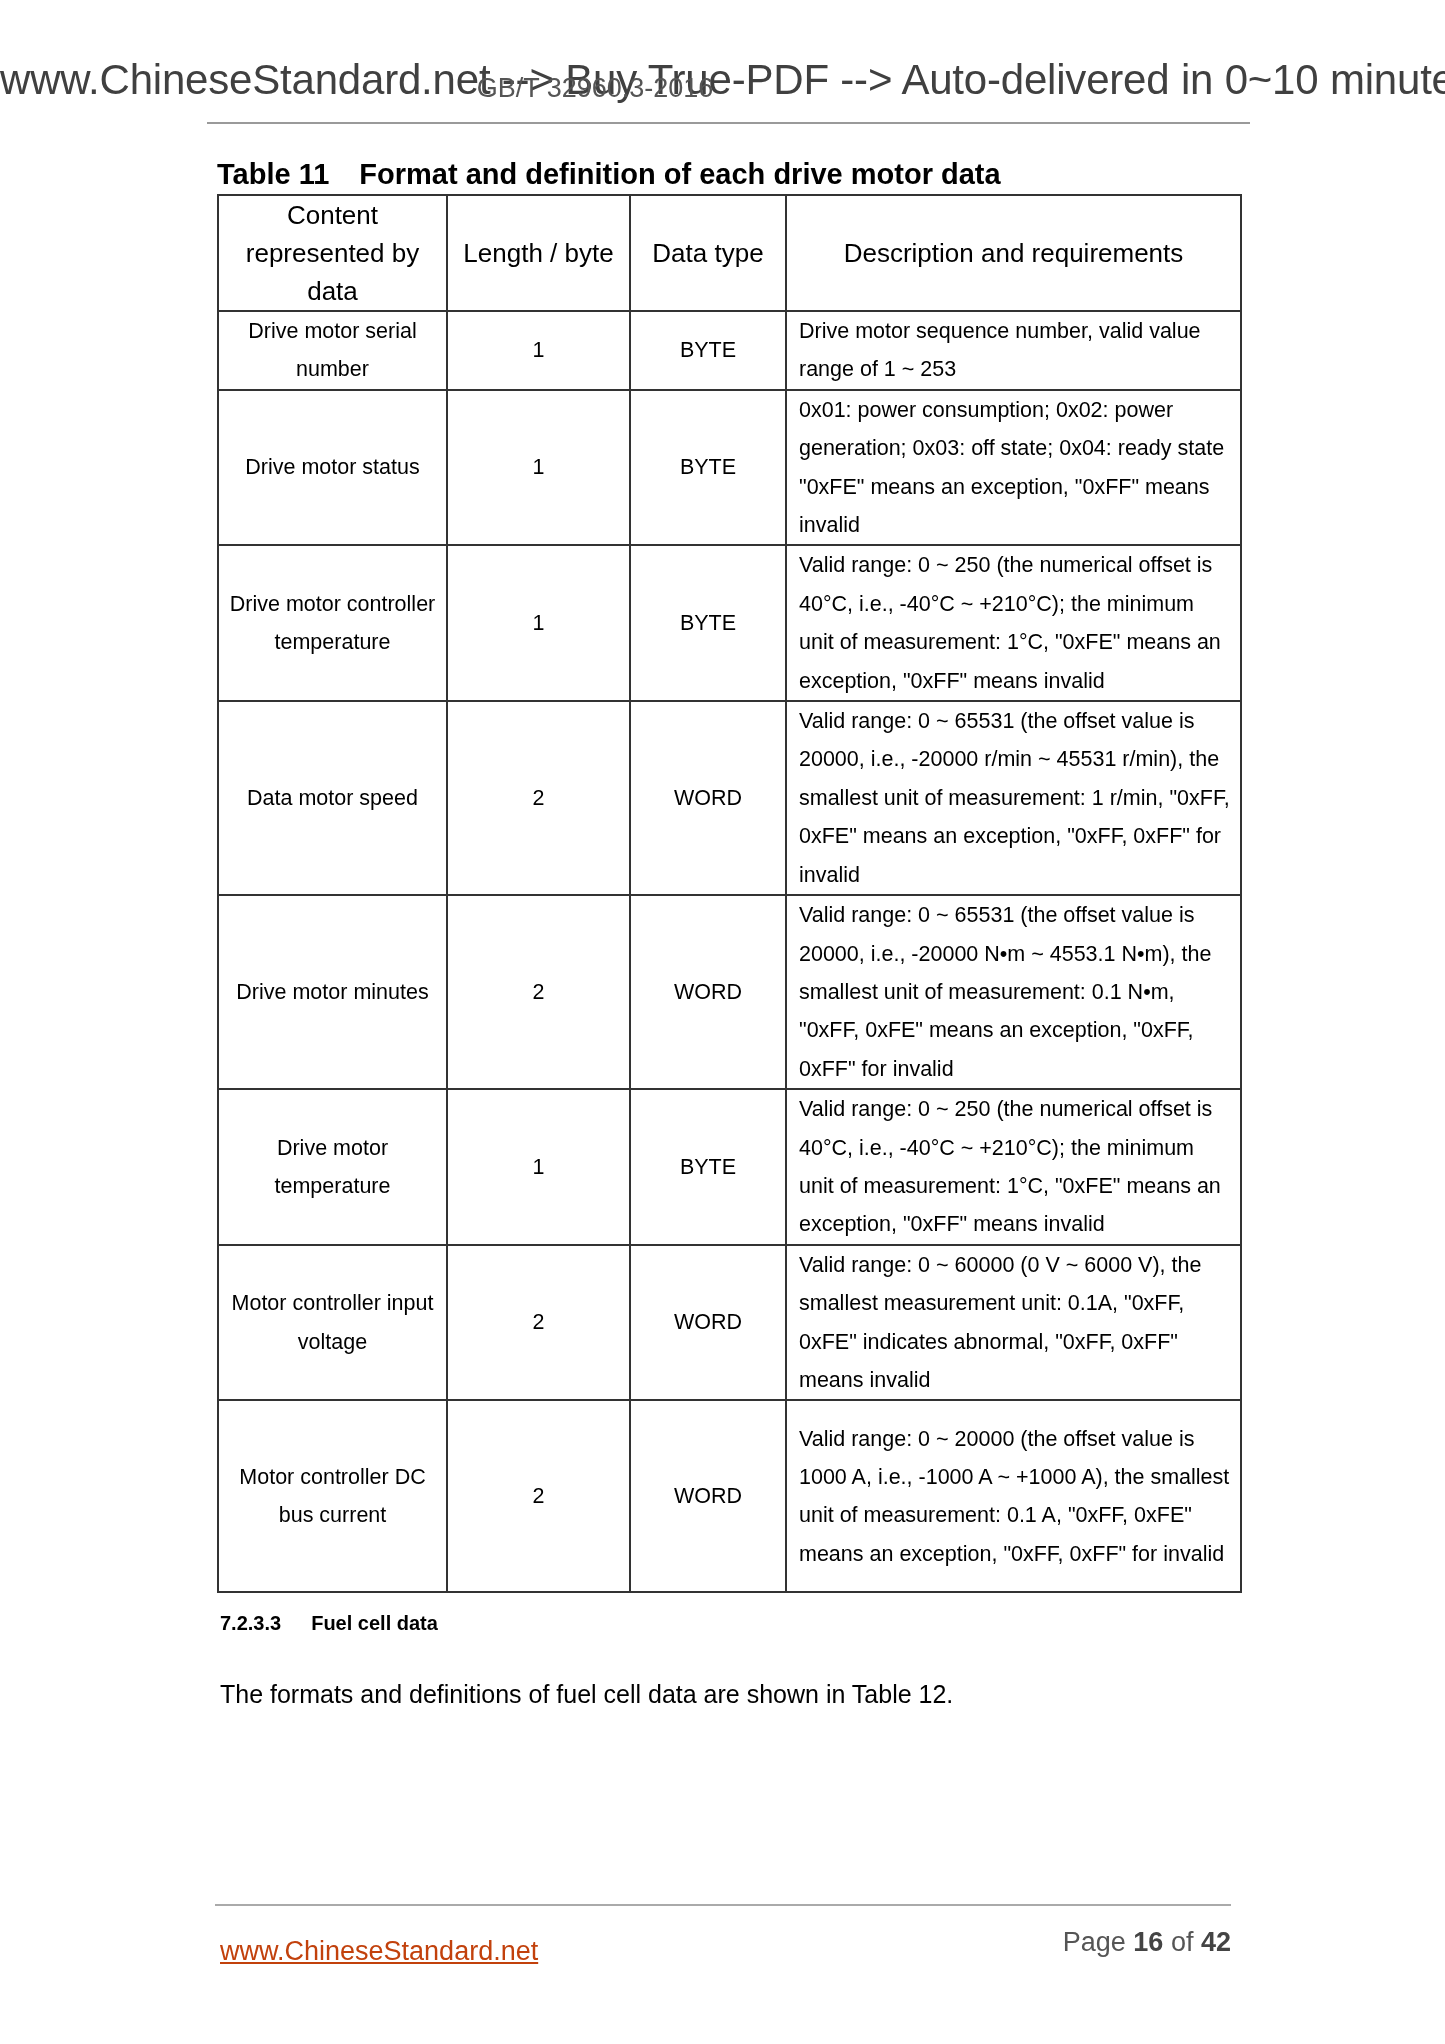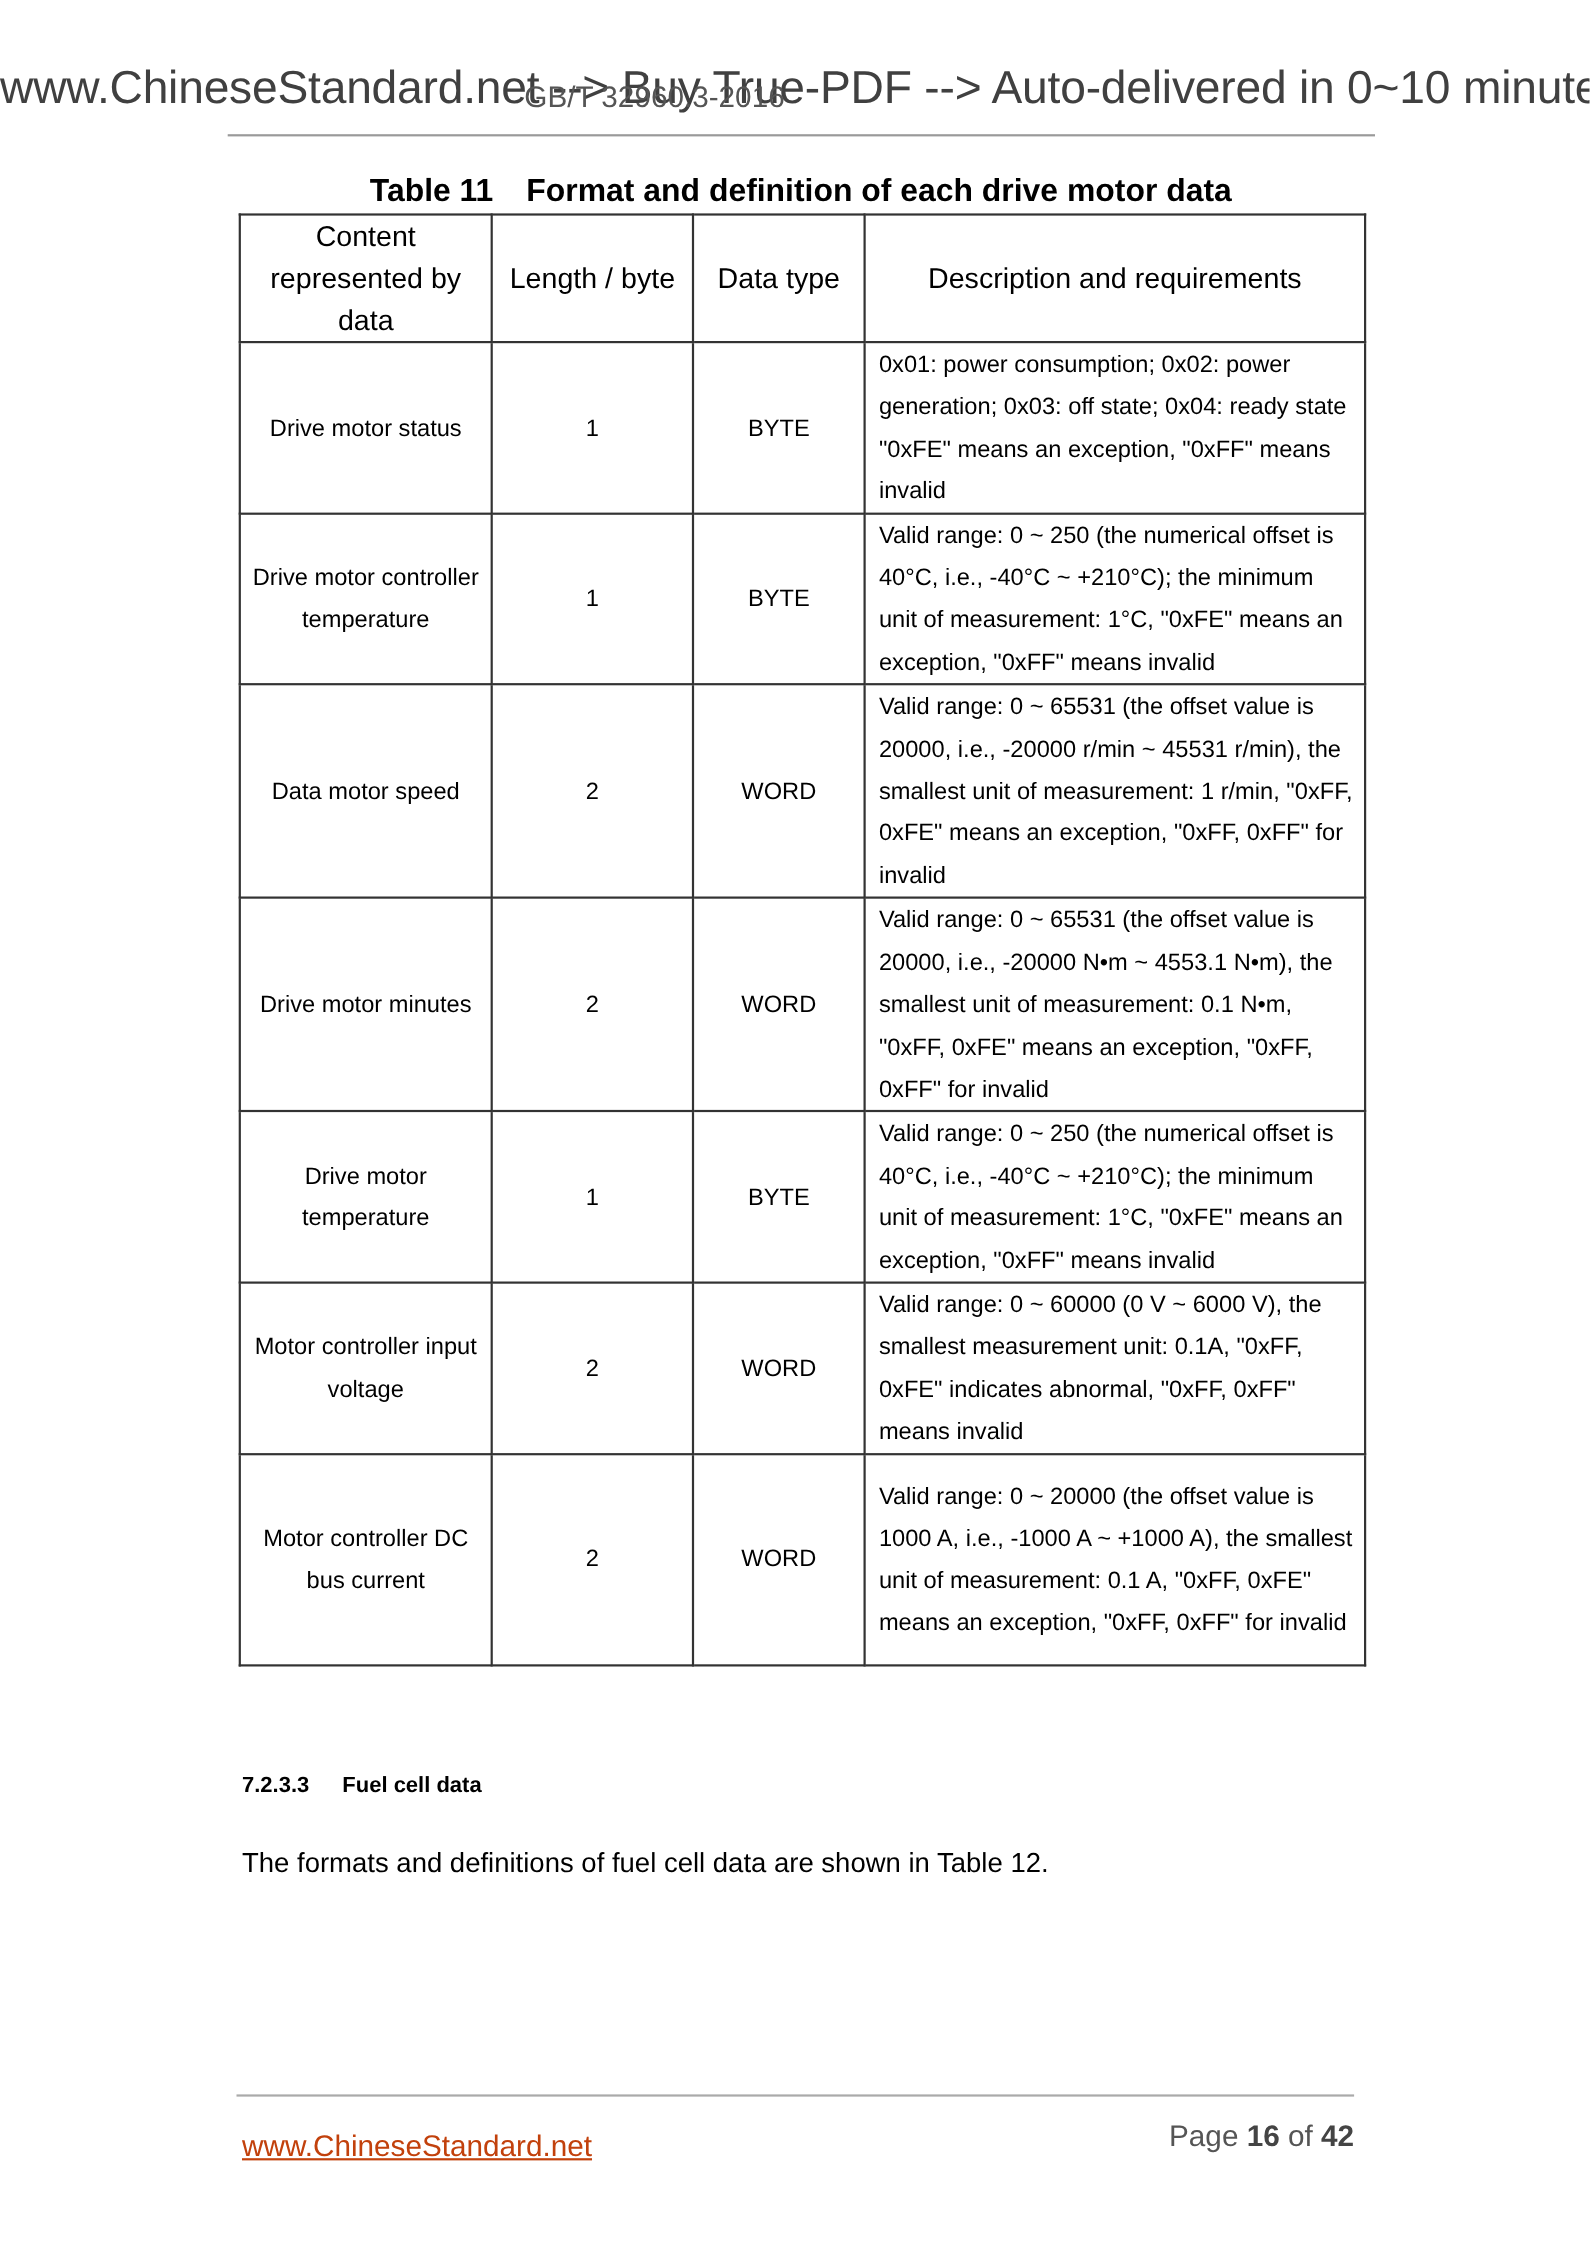--- a/index.html
+++ b/index.html
@@ -1,20 +1,20 @@
 <!DOCTYPE html>
 <html><head>
 <meta charset="utf-8">
 <style>
   html, body { margin: 0; padding: 0; background: #ffffff; }
   body { width: 1445px; height: 2044px; position: relative; overflow: hidden; font-family: "Liberation Sans", sans-serif; color: #000; }
   .banner { position: absolute; left: 0; top: 56px; width: 1445px; text-align: center; font-size: 42px; color: #404040; white-space: nowrap; letter-spacing: -0.2px; }
   .std-id { position: absolute; left: 0; top: 73px; width: 1190px; text-align: center; font-size: 27px; color: #555; white-space: nowrap; }
   .header-rule { position: absolute; left: 207px; top: 122px; width: 1043px; height: 2px; background: #9a9a9a; }
-  .table-title { position: absolute; left: 217px; top: 158px; width: 1022px; text-align: center; font-size: 29px; font-weight: bold; white-space: nowrap; }
+  .table-title { position: absolute; left: 217px; top: 158px; width: 1022px; text-align: left; font-size: 29px; font-weight: bold; white-space: nowrap; }
   .table-title .num { margin-right: 30px; }
   table.spec { position: absolute; left: 217px; top: 194px; width: 1023px; border-collapse: collapse; table-layout: fixed; }
   table.spec td, table.spec th { border: 2px solid #333; font-weight: normal; vertical-align: middle; }
   table.spec th { font-size: 26px; line-height: 38px; text-align: center; padding: 0 6px; height: 113px; }
   table.spec td { font-size: 21.5px; line-height: 38.4px; }
   td.c-content { text-align: center; padding: 0 8px; }
   td.c-len, td.c-type { text-align: center; }
   td.c-desc { text-align: left; padding: 0 10px 0 12px; }
   .section-heading { position: absolute; left: 220px; top: 1612px; font-size: 20px; font-weight: bold; white-space: nowrap; }
   .section-heading .sec-num { margin-right: 30px; }
@@ -44,20 +44,26 @@
   </colgroup>
   <thead>
     <tr>
       <th>Content represented by data</th>
       <th>Length / byte</th>
       <th>Data type</th>
       <th>Description and requirements</th>
     </tr>
   </thead>
   <tbody>
+    <tr style="height:78px">
+      <td class="c-content">Drive motor serial number</td>
+      <td class="c-len">1</td>
+      <td class="c-type">BYTE</td>
+      <td class="c-desc">Drive motor sequence number, valid value range of 1 ~ 253</td>
+    </tr>
     <tr style="height:154px">
       <td class="c-content">Drive motor status</td>
       <td class="c-len">1</td>
       <td class="c-type">BYTE</td>
       <td class="c-desc">0x01: power consumption; 0x02: power generation; 0x03: off state; 0x04: ready state "0xFE" means an exception, "0xFF" means invalid</td>
     </tr>
     <tr style="height:154px">
       <td class="c-content">Drive motor controller temperature</td>
       <td class="c-len">1</td>
       <td class="c-type">BYTE</td>

